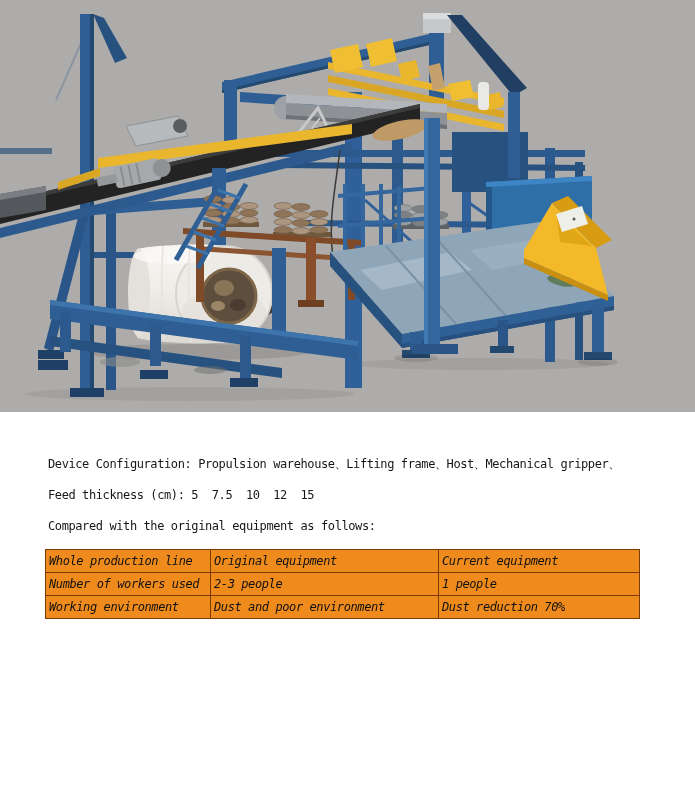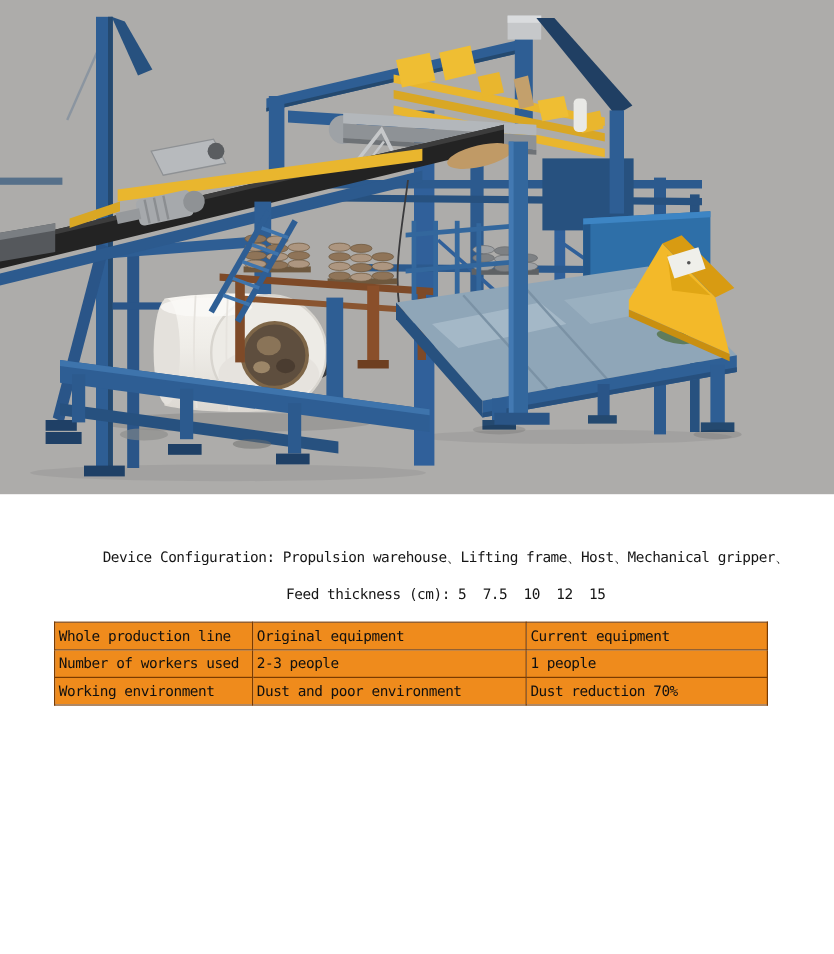--- a/index.html
+++ b/index.html
@@ -1,27 +1,27 @@
 <!DOCTYPE html>
 <html><head>
 <meta charset="utf-8">
 <style>
   html,body{margin:0;padding:0;}
   body{
     width:695px;height:795px;background:#ffffff;position:relative;
     font-family:"DejaVu Sans Mono","Liberation Mono",monospace;
   }
   .photo-wrap{width:695px;height:412px;overflow:hidden;}
-  .specs{padding:44px 0 0 48px;text-align:center;}
+  .specs{padding:44px 0 0 48px;}
   .spec-line{
     margin:0 0 15px 0;font-size:12px;line-height:16px;letter-spacing:-0.4px;
     color:#161616;white-space:pre;
   }
   table.cmp{
-    margin:15px 0 0 45px;border-collapse:collapse;table-layout:fixed;
+    margin:15px 0 0 45px;border-collapse:collapse;table-layout:fixed;font-style:italic;
   }
   table.cmp td{
     background:#EF8B1C;border:1px solid #7B3B00;height:22px;
     font-size:12px;letter-spacing:-0.4px;color:#101010;
     padding:0 2px 0 3px;white-space:pre;overflow:hidden;vertical-align:middle;
   }
   .c0{width:165px}.c1{width:228px}.c2{width:201px}
 </style>
 </head>
 <body>
@@ -266,20 +266,21 @@
     <circle cx="574" cy="219" r="1.5" fill="#555"></circle>
     <ellipse cx="562" cy="281" rx="15" ry="5" fill="#4F6E3F" opacity="0.75" transform="rotate(12 562 281)"></ellipse>
     <polygon points="524,258 608,295 608,301 524,264" fill="#C98F10"></polygon>
   </g>
 </svg>
 </div>
 
 <div class="specs">
   <p class="spec-line">Device Configuration: Propulsion warehouse、Lifting frame、Host、Mechanical gripper、</p>
   <p class="spec-line">Feed thickness (cm): 5  7.5  10  12  15</p>
+  <p class="spec-line">Compared with the original equipment as follows:</p>
 </div>
 
 <table class="cmp">
   <colgroup>
       <col class="c0">
       <col class="c1">
       <col class="c2">
     </colgroup>
   <tbody>
     <tr>

